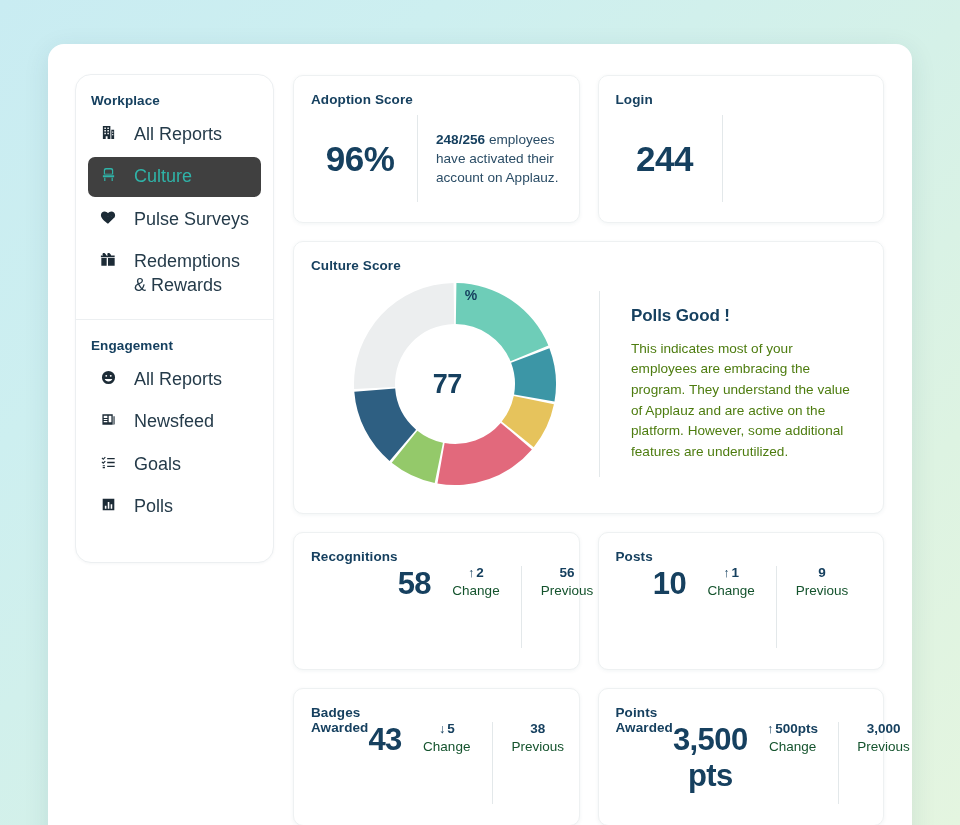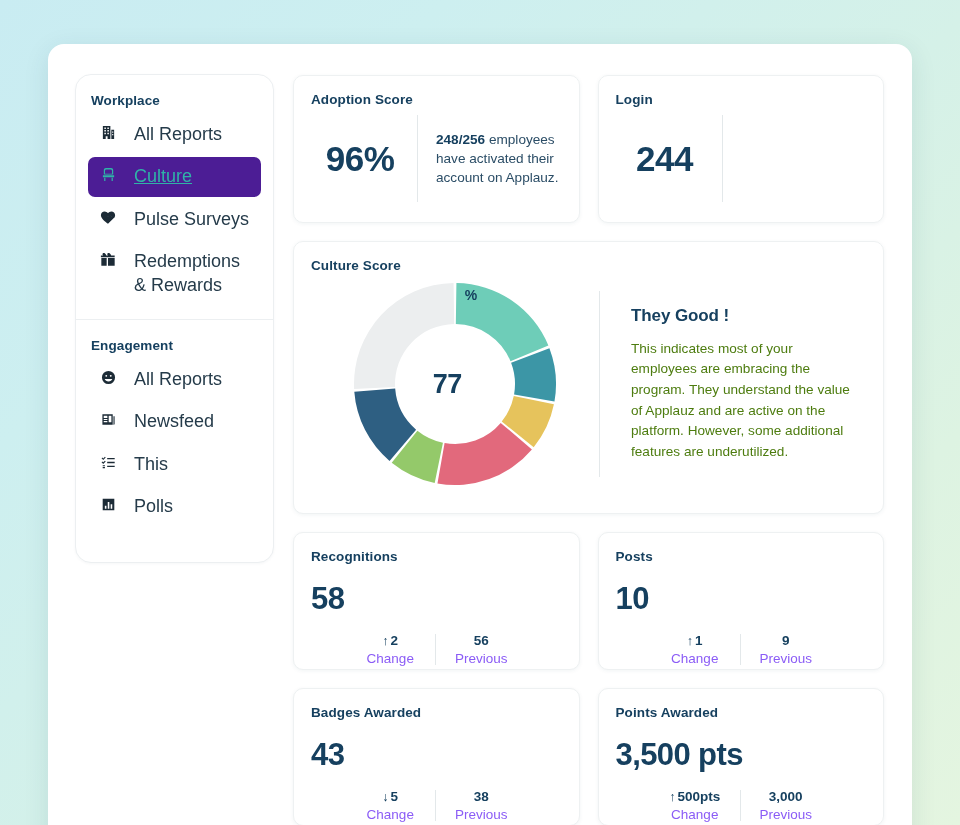--- a/index.html
+++ b/index.html
@@ -70,24 +70,23 @@
     padding: 8px 10px 8px 12px;
     margin: 3px 0;
     border-radius: 7px;
     cursor: pointer;
     color: #253b4a;
     font-size: 18px;
     line-height: 1.3;
   }
 
   .nav-item.active {
-    background: #4c1d95;
+    background: #404040;
     color: #2fb3a8;
     font-weight: 500;
-    text-decoration: underline;
   }
   .nav-item.active .nav-icon svg { fill: #2fb3a8; }
 
   .nav-icon {
     flex: 0 0 16px;
     width: 16px;
     height: 17px;
     display: flex;
     align-items: center;
     justify-content: center;
@@ -220,22 +219,23 @@
     letter-spacing: -0.1px;
   }
   .culture-desc {
     font-size: 13.6px;
     line-height: 1.52;
     color: #4d7c0f;
   }
 
   
   .metric-row { margin-top: 18px; }
-  .metric-card { padding: 16px 18px 20px 17px; height: 138px; display: flex; flex-direction: column; }
+  .metric-card { padding: 16px 18px 20px 17px; height: 138px; display: flex; flex-direction: row; }
   .metric-value {
+    text-align: center;
     font-size: 31px;
     font-weight: 700;
     color: #16405f;
     letter-spacing: -0.6px;
     margin-top: 17px;
   }
   .metric-foot {
     display: flex;
     align-items: stretch;
     justify-content: center;
@@ -248,21 +248,21 @@
   }
   .metric-col .m-num {
     font-size: 13.5px;
     font-weight: 700;
     color: #16405f;
     display: block;
     white-space: nowrap;
   }
   .metric-col .m-lab {
     font-size: 13.5px;
-    color: #8b5cf6;
+    color: #14532d;
     display: block;
     margin-top: 3px;
   }
   .metric-foot .metric-vrule {
     width: 1px;
     background: #e3e8ea;
     margin: 1px 0;
   }
   .arrow { font-size: 12.5px; font-weight: 700; margin-right: 2px; }
 </style>
@@ -326,21 +326,21 @@
               </svg>
             </span>
             <span class="nav-label"><span>Newsfeed</span></span>
           </div>
           <div class="nav-item">
             <span class="nav-icon">
               <svg width="15" height="15" viewBox="0 0 16 16">
                 <path d="M6.6 3.1h8v1.4h-8V3.1zm0 4.2h8v1.4h-8V7.3zm0 4.2h8v1.4h-8v-1.4zM1.4 2.6l1 1 1.8-1.8.8.8L2.4 5.3.6 3.5l.8-.9zm0 4.2l1 1L4.2 6l.8.8-2.6 2.7L.6 7.7l.8-.9zM1.8 11h2.4v1.1H1.8V11zm0 1.9h2.4V14H1.8v-1.1z"></path>
               </svg>
             </span>
-            <span class="nav-label"><span>This</span></span>
+            <span class="nav-label"><span>Goals</span></span>
           </div>
           <div class="nav-item">
             <span class="nav-icon">
               <svg width="15" height="15" viewBox="0 0 16 16">
                 <path d="M1.8 1.8h12.4v12.4H1.8V1.8zm2.3 7.6v3.1h1.7V9.4H4.1zm3.1-4.2v7.3h1.7V5.2H7.2zm3.1 2.4v4.9H12V7.6h-1.7z"></path>
               </svg>
             </span>
             <span class="nav-label"><span>Polls</span></span>
           </div>
         </div>
@@ -389,21 +389,21 @@
               <div class="donut-center">
                 <span class="d-num">77</span>
                 <span class="d-pct">%</span>
               </div>
             </div>
           </div>
 
           <div class="culture-vrule"></div>
 
           <div class="culture-text">
-            <div class="culture-head">They Good !</div>
+            <div class="culture-head">Polls Good !</div>
             <div class="culture-desc">This indicates most of your employees are embracing the program. They understand the value of Applauz and are active on the platform. However, some additional features are underutilized.</div>
           </div>
 
         </div>
       </div>
 
       <div class="row-2 metric-row" id="metrics-row-1">
           <div class="card metric-card">
             <div class="card-title">Recognitions</div>
             <div class="metric-value">58</div>

